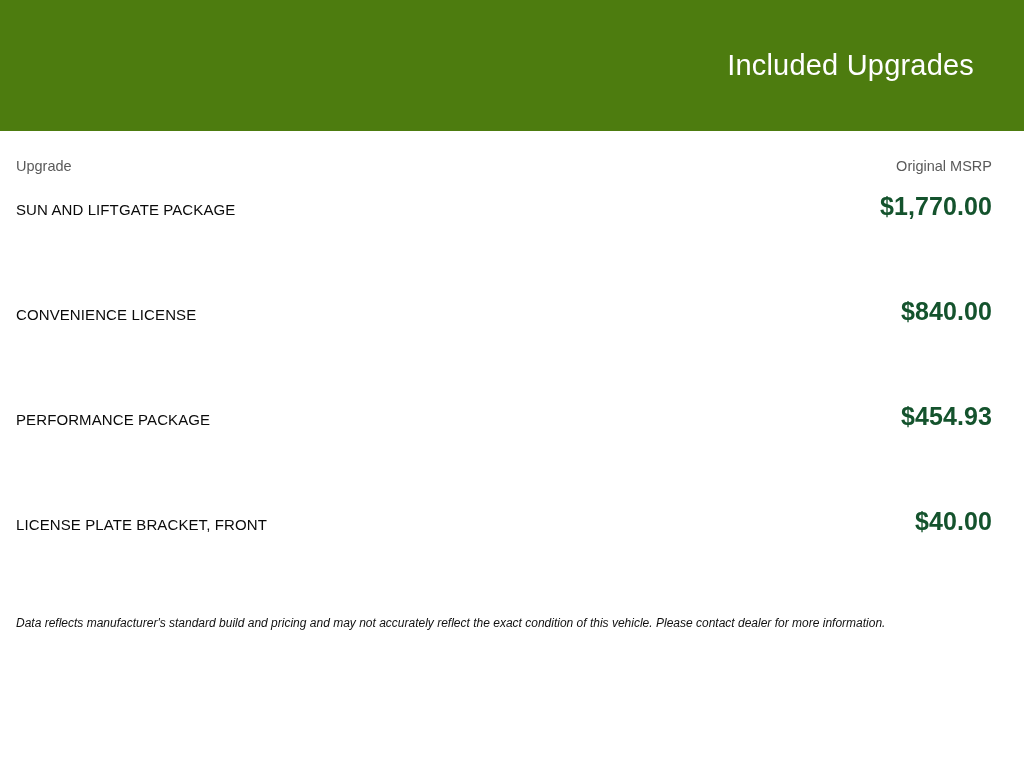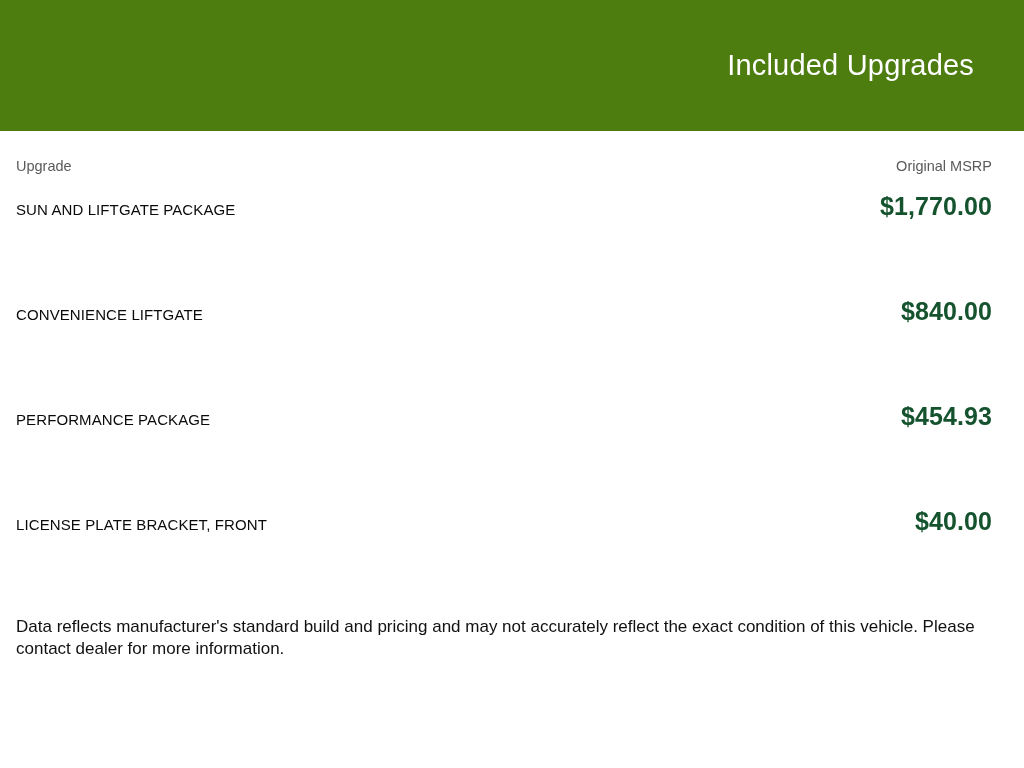--- a/index.html
+++ b/index.html
@@ -67,21 +67,22 @@
     color: #0a0a0a;
     letter-spacing: 0.1px;
   }
   .row .price {
     font-size: 25px;
     font-weight: bold;
     color: #14532d;
     letter-spacing: 0.1px;
   }
   .disclaimer {
-    font-size: 17px;
+    font-size: 12px;
+    font-style: italic;
     color: #111111;
     padding-top: 4px;
     line-height: 1.3;
   }
 </style>
 </head>
 <body>
 
 <div class="page">
 
@@ -97,21 +98,21 @@
     </div>
 
     <div class="rows">
 
       <div class="row">
         <div class="name">SUN AND LIFTGATE PACKAGE</div>
         <div class="price">$1,770.00</div>
       </div>
 
       <div class="row">
-        <div class="name">CONVENIENCE LIFTGATE</div>
+        <div class="name">CONVENIENCE LICENSE</div>
         <div class="price">$840.00</div>
       </div>
 
       <div class="row">
         <div class="name">PERFORMANCE PACKAGE</div>
         <div class="price">$454.93</div>
       </div>
 
 
       <div class="row">

